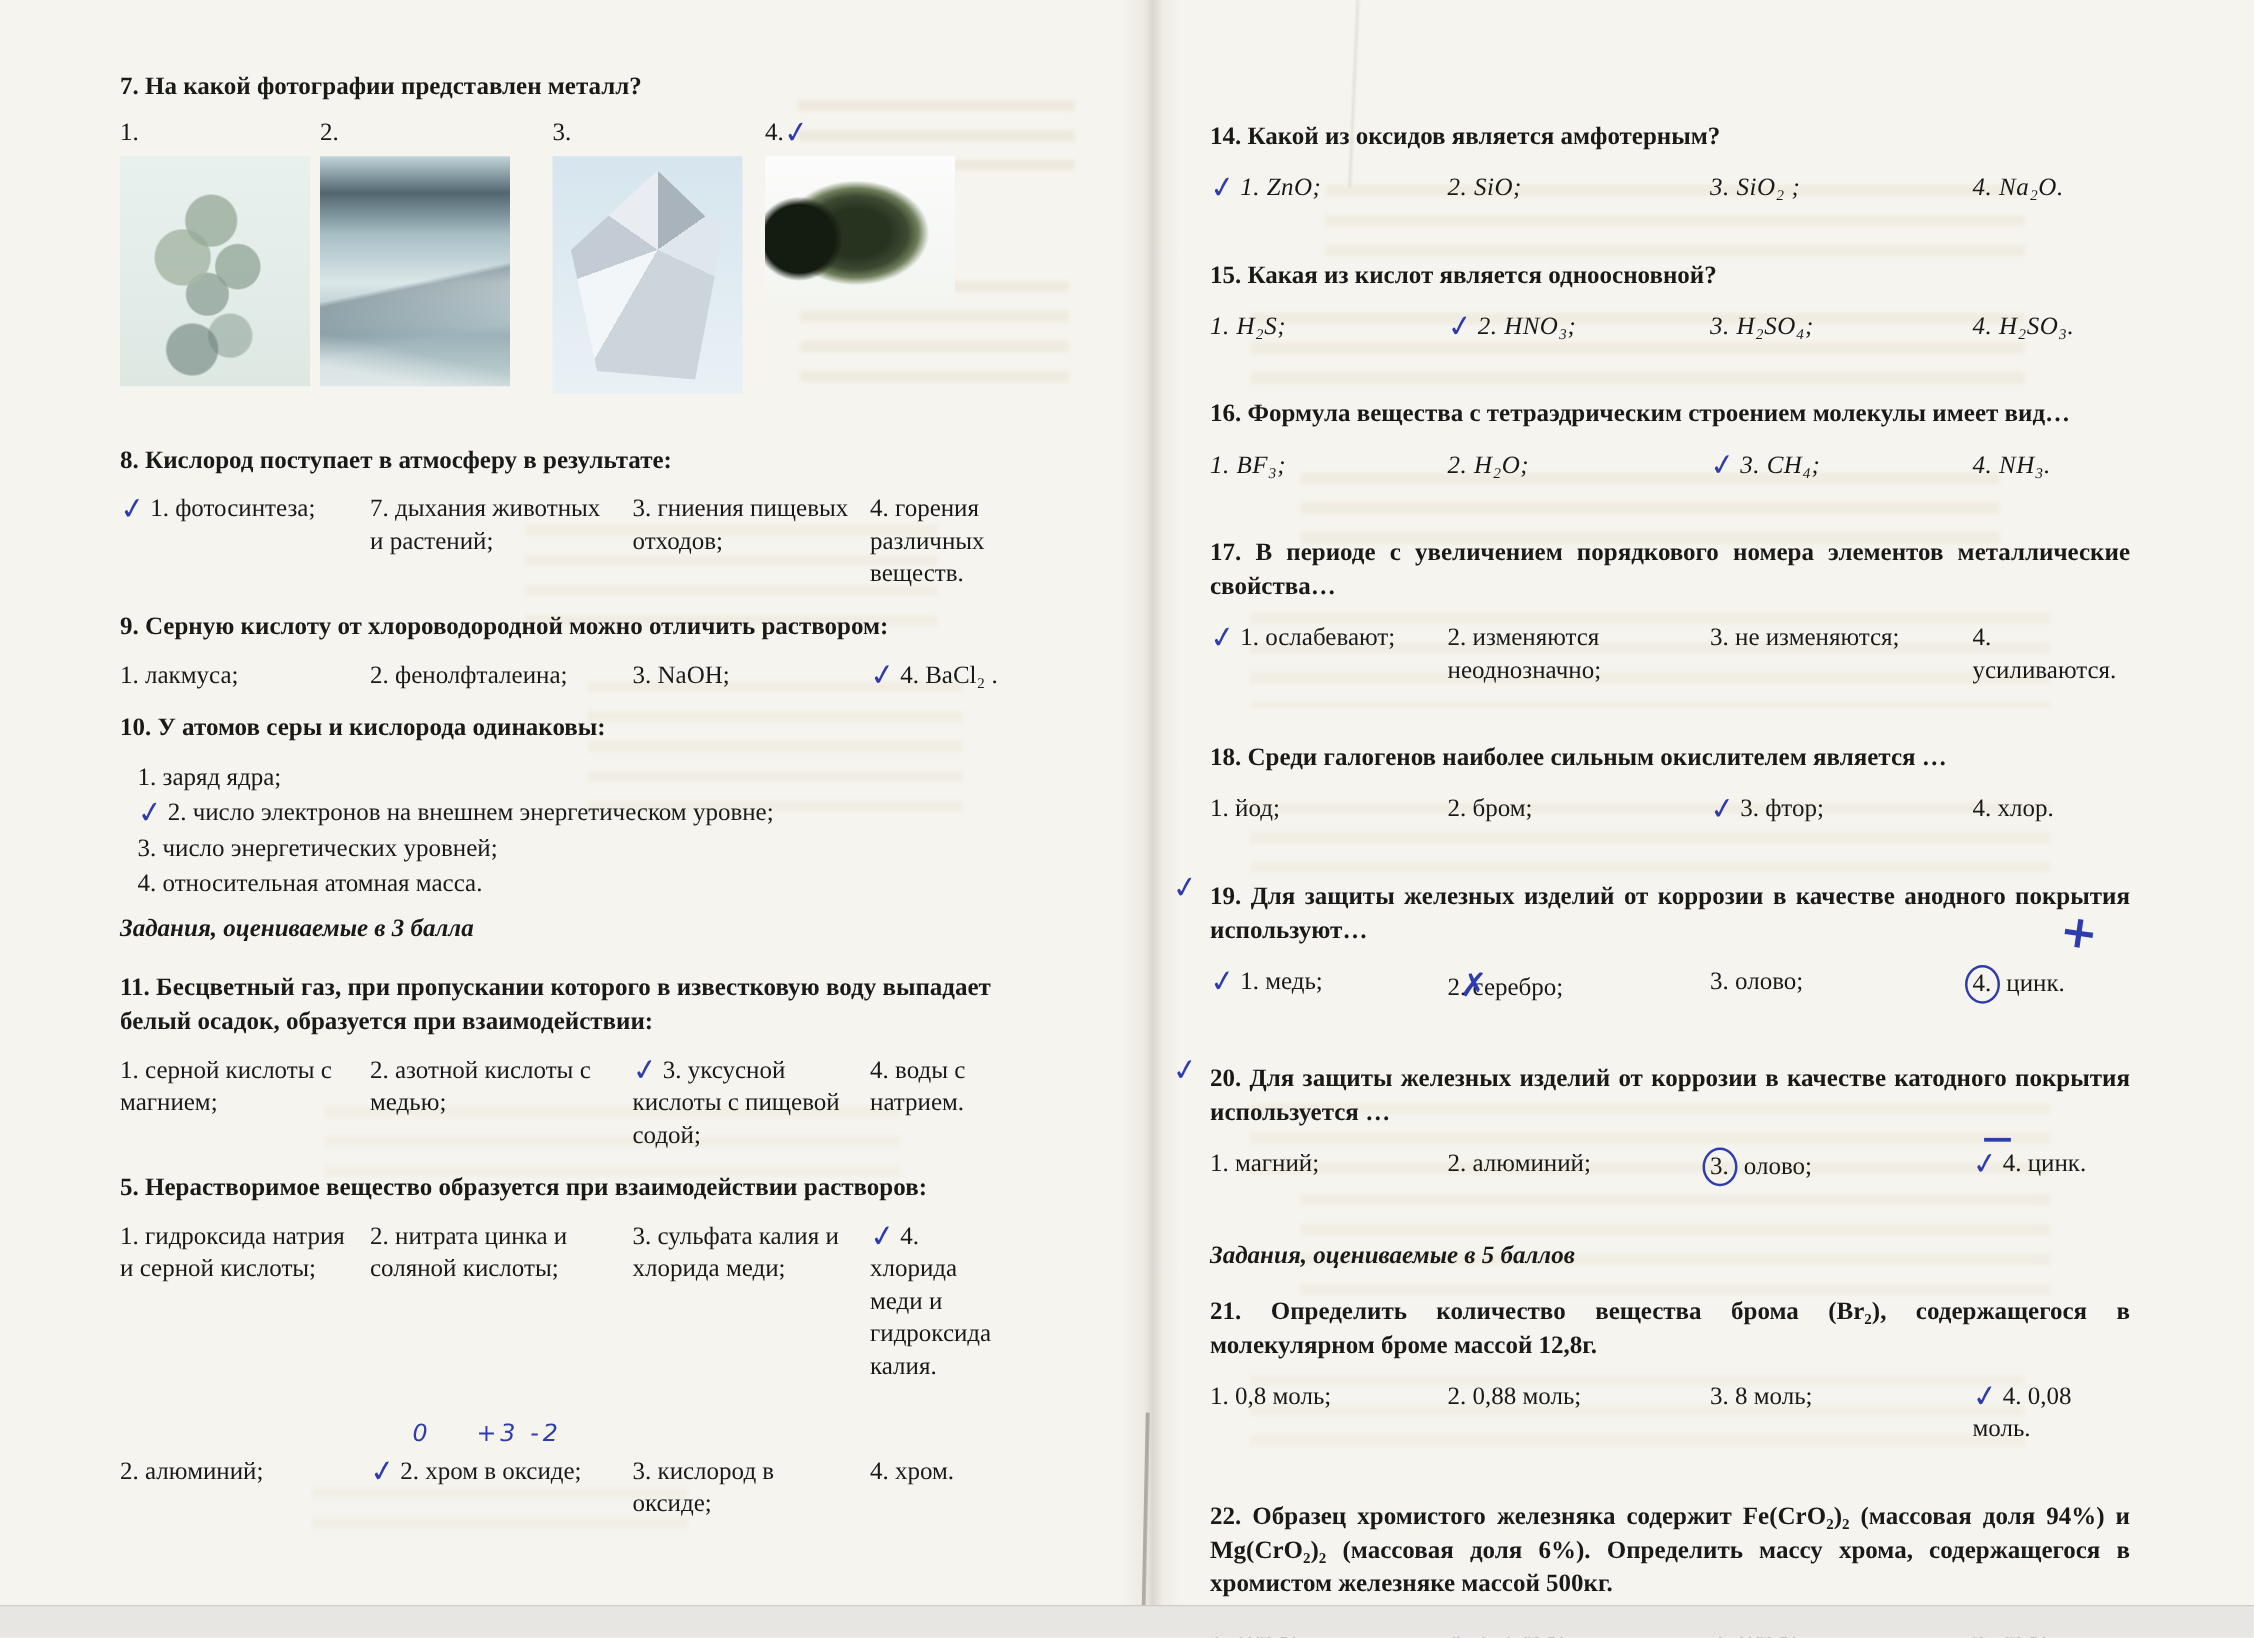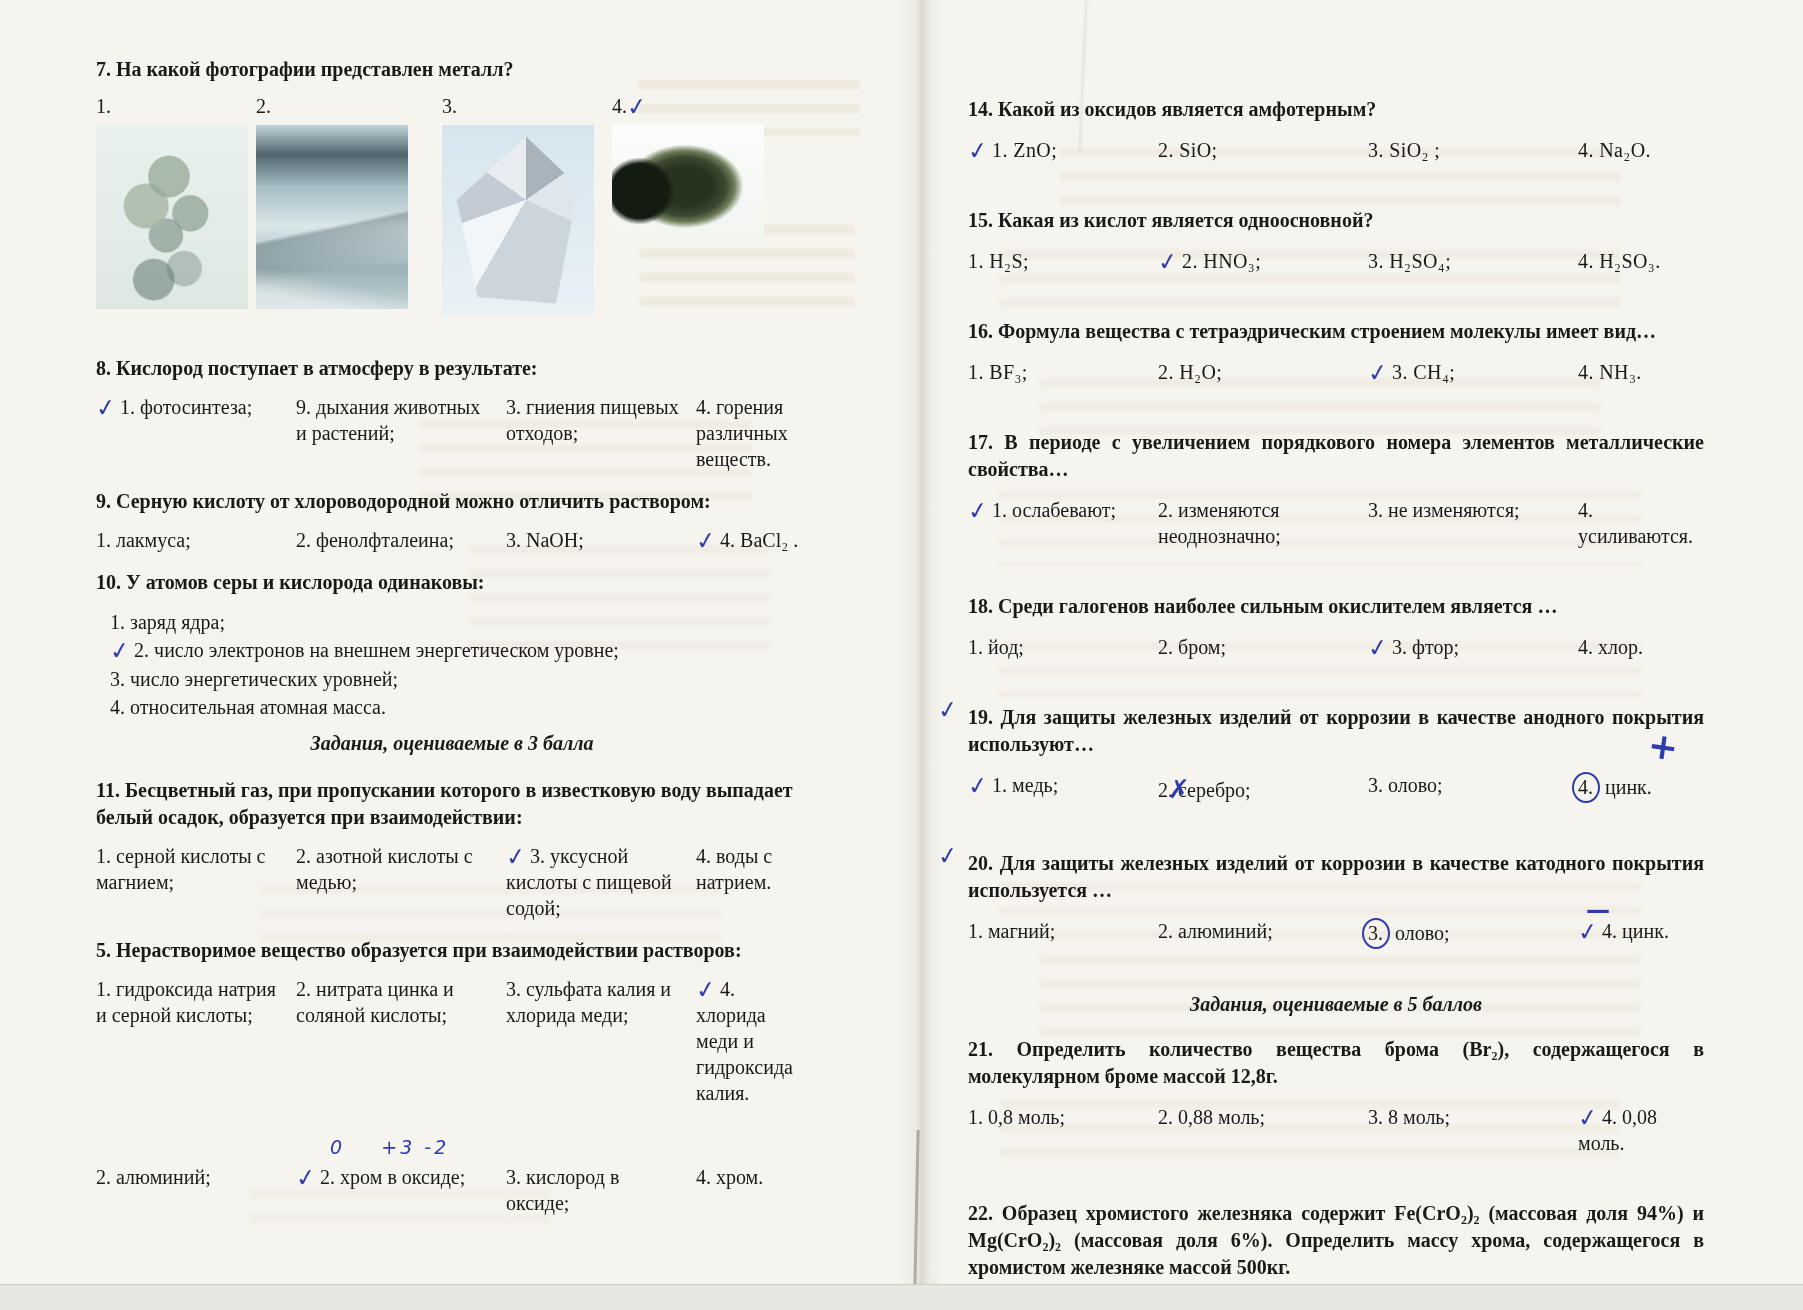--- a/index.html
+++ b/index.html
@@ -25,23 +25,23 @@
   .page-left{left:96px;width:712px;padding-top:56px}
   .page-right{left:968px;width:736px;padding-top:96px}
   .question{position:relative;margin-bottom:16px}
   .q-title{font-weight:bold;font-size:20px;line-height:1.35;margin-bottom:12px}
   .page-right .q-title{text-align:justify;margin-bottom:14px}
   .options-grid{display:grid;column-gap:14px;font-size:20px;line-height:1.3}
   .page-left .options-grid{grid-template-columns:186px 196px 176px 1fr}
   .page-right .options-grid{grid-template-columns:176px 196px 196px 1fr}
   .options-list{font-size:20px;line-height:1.42;margin-left:14px}
   .options-list .option{margin:1px 0}
-  .section-header{text-align:center;font-weight:bold;font-style:italic;
+  .section-header{text-align:left;font-weight:bold;font-style:italic;
     font-size:20px;margin:10px 0 22px}
-  .formula .opt-text{letter-spacing:.4px}
+  .formula .opt-text{font-style:italic;letter-spacing:.4px}
   
   .mark-check{color:#2e3cae;font-family:"DejaVu Sans",sans-serif;font-weight:bold;
     font-size:24px;line-height:.9;display:inline-block;transform:rotate(-8deg);
     margin-right:4px;vertical-align:-2px}
   .mark-cross{color:#2e3cae;font-family:"DejaVu Sans",sans-serif;font-weight:bold;
     font-size:26px;display:inline-block;width:0;overflow:visible;position:relative;
     left:10px;top:1px}
   .circled{display:inline-block;border:2px solid #2e3cae;border-radius:50%;
     padding:0 5px 1px 4px;margin-left:-6px}
   .margin-check{position:absolute;left:-30px;top:-4px}
@@ -131,21 +131,21 @@
         <div class="photo-cell" data-name="photo-4">
           <div class="photo-label" data-name="photo-label"><span data-name="photo-label-text">4.</span><span class="mark-check" data-name="checkmark-icon">✓</span></div>
           <div class="photo-box ph4" data-name="mineral-photo"></div>
         </div>
       </div>
     </div>
     <div class="question" data-name="question-8">
       <div class="q-title" data-name="question-title">8.  Кислород поступает в атмосферу в результате:</div>
       <div class="options-grid" data-name="options-grid">
         <span class="option" data-name="option"><span class="mark-check" data-name="checkmark-icon">✓</span><span class="opt-text" data-name="option-text">1. фотосинтеза;</span></span>
-        <span class="option" data-name="option"><span class="opt-text" data-name="option-text">9. дыхания животных и растений;</span></span>
+        <span class="option" data-name="option"><span class="opt-text" data-name="option-text">7. дыхания животных и растений;</span></span>
         <span class="option" data-name="option"><span class="opt-text" data-name="option-text">3. гниения пищевых отходов;</span></span>
         <span class="option" data-name="option"><span class="opt-text" data-name="option-text">4. горения различных веществ.</span></span>
       </div>
     </div>
     <div class="question" data-name="question-9">
       <div class="q-title" data-name="question-title">9. Серную кислоту от хлороводородной можно отличить раствором:</div>
       <div class="options-grid" data-name="options-grid">
         <span class="option" data-name="option"><span class="opt-text" data-name="option-text">1. лакмуса;</span></span>
         <span class="option" data-name="option"><span class="opt-text" data-name="option-text">2. фенолфталеина;</span></span>
         <span class="option" data-name="option"><span class="opt-text" data-name="option-text">3. NaOH;</span></span>

